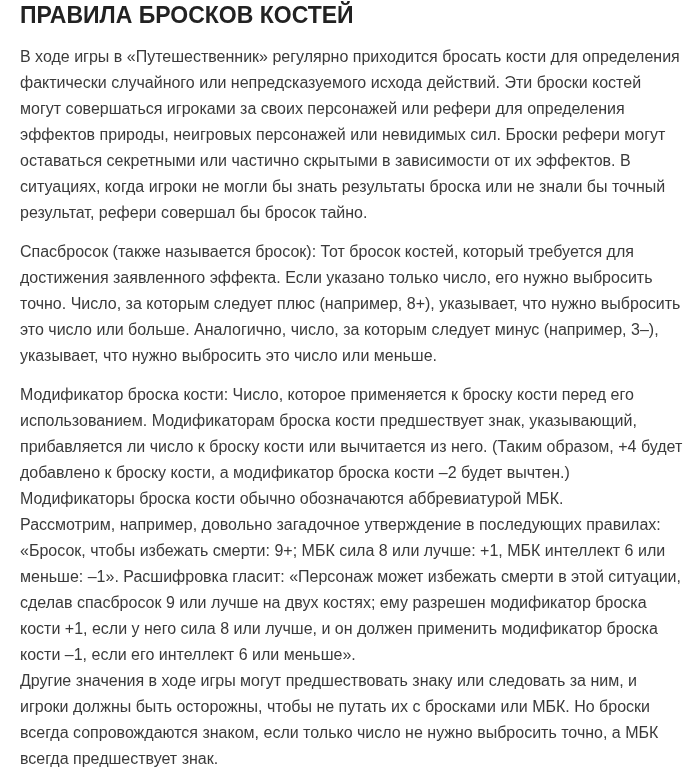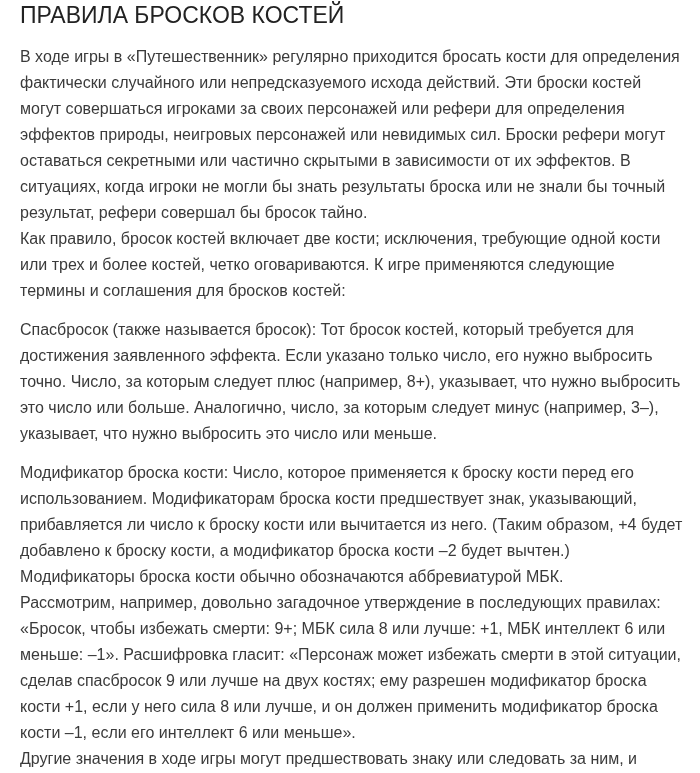--- a/index.html
+++ b/index.html
@@ -18,21 +18,21 @@
   }
   article {
     box-sizing: border-box;
     width: 700px;
     padding: 2px 16px 0 20px;
   }
   h1 {
     font-family: "Liberation Sans", sans-serif;
     font-size: 23px;
     line-height: 27px;
-    font-weight: 400;
+    font-weight: 700;
     margin: 0 0 15px 0;
     color: var(--title-color, #222222);
   }
   .block {
     margin: 0 0 13px 0;
   }
   .block:last-child {
     margin-bottom: 0;
   }
   .block p {
@@ -43,21 +43,20 @@
   }
 </style>
 </head>
 <body style="--text-color: #3a3a3a; --title-color: #222222; background: rgb(255, 255, 255);">
 
 <article>
   <h1>ПРАВИЛА БРОСКОВ КОСТЕЙ</h1>
   <div id="article-body">
       <div class="block">
         <p><span>В ходе игры в «Путешественник» регулярно приходится бросать кости для определения фактически случайного или непредсказуемого исхода действий. Эти броски костей могут совершаться игроками за своих персонажей или рефери для определения эффектов природы, неигровых персонажей или невидимых сил. Броски рефери могут оставаться секретными или частично скрытыми в зависимости от их эффектов. В ситуациях, когда игроки не могли бы знать результаты броска или не знали бы точный результат, рефери совершал бы бросок тайно.</span></p>
-        <p><span>Как правило, бросок костей включает две кости; исключения, требующие одной кости или трех и более костей, четко оговариваются. К игре применяются следующие термины и соглашения для бросков костей:</span></p>
       </div>
       <div class="block">
         <p><strong>Спасбросок (также называется бросок):</strong><span> Тот бросок костей, который требуется для достижения заявленного эффекта. Если указано только число, его нужно выбросить точно. Число, за которым следует плюс (например, 8+), указывает, что нужно выбросить это число или больше. Аналогично, число, за которым следует минус (например, 3–), указывает, что нужно выбросить это число или меньше.</span></p>
       </div>
       <div class="block">
         <p><strong>Модификатор броска кости:</strong><span> Число, которое применяется к броску кости перед его использованием. Модификаторам броска кости предшествует знак, указывающий, прибавляется ли число к броску кости или вычитается из него. (Таким образом, +4 будет добавлено к броску кости, а модификатор броска кости –2 будет вычтен.) Модификаторы броска кости обычно обозначаются аббревиатурой МБК.</span></p>
         <p><span>Рассмотрим, например, довольно загадочное утверждение в последующих правилах: «Бросок, чтобы избежать смерти: 9+; МБК сила 8 или лучше: +1, МБК интеллект 6 или меньше: –1». Расшифровка гласит: «Персонаж может избежать смерти в этой ситуации, сделав спасбросок 9 или лучше на двух костях; ему разрешен модификатор броска кости +1, если у него сила 8 или лучше, и он должен применить модификатор броска кости –1, если его интеллект 6 или меньше».</span></p>
         <p><span>Другие значения в ходе игры могут предшествовать знаку или следовать за ним, и игроки должны быть осторожны, чтобы не путать их с бросками или МБК. Но броски всегда сопровождаются знаком, если только число не нужно выбросить точно, а МБК всегда предшествует знак.</span></p>
       </div>
     </div>

